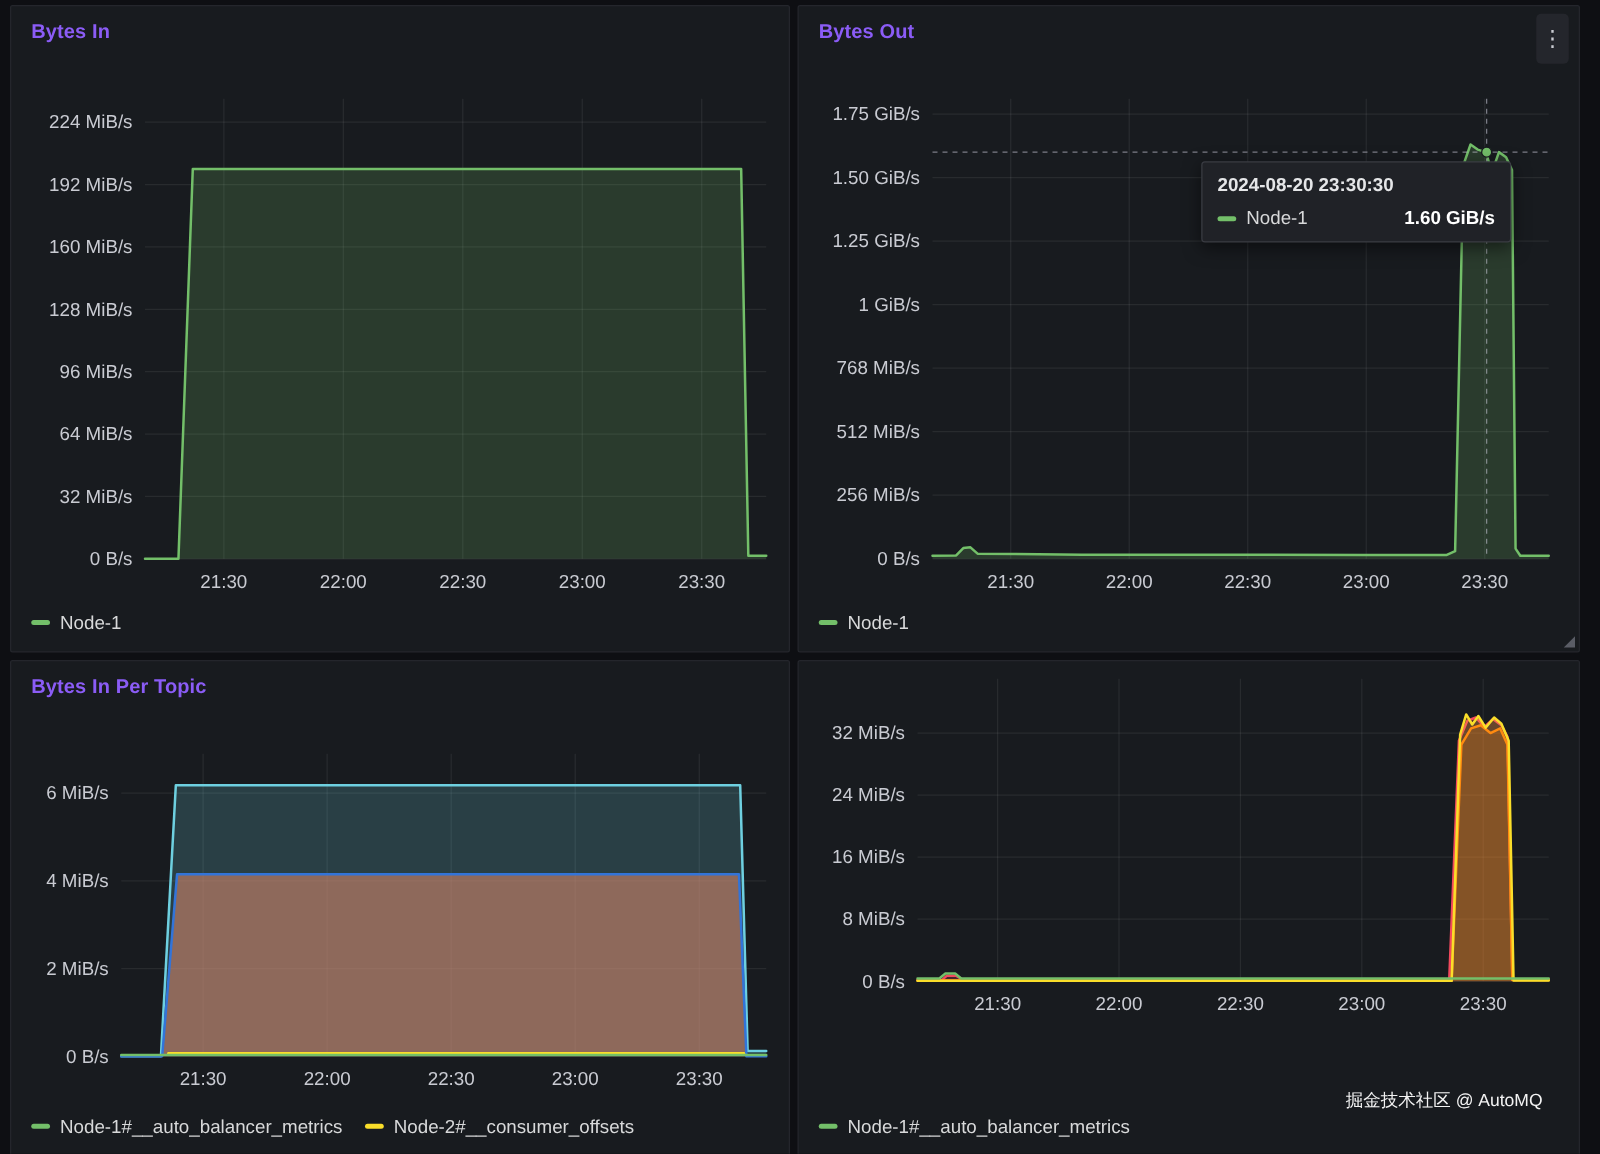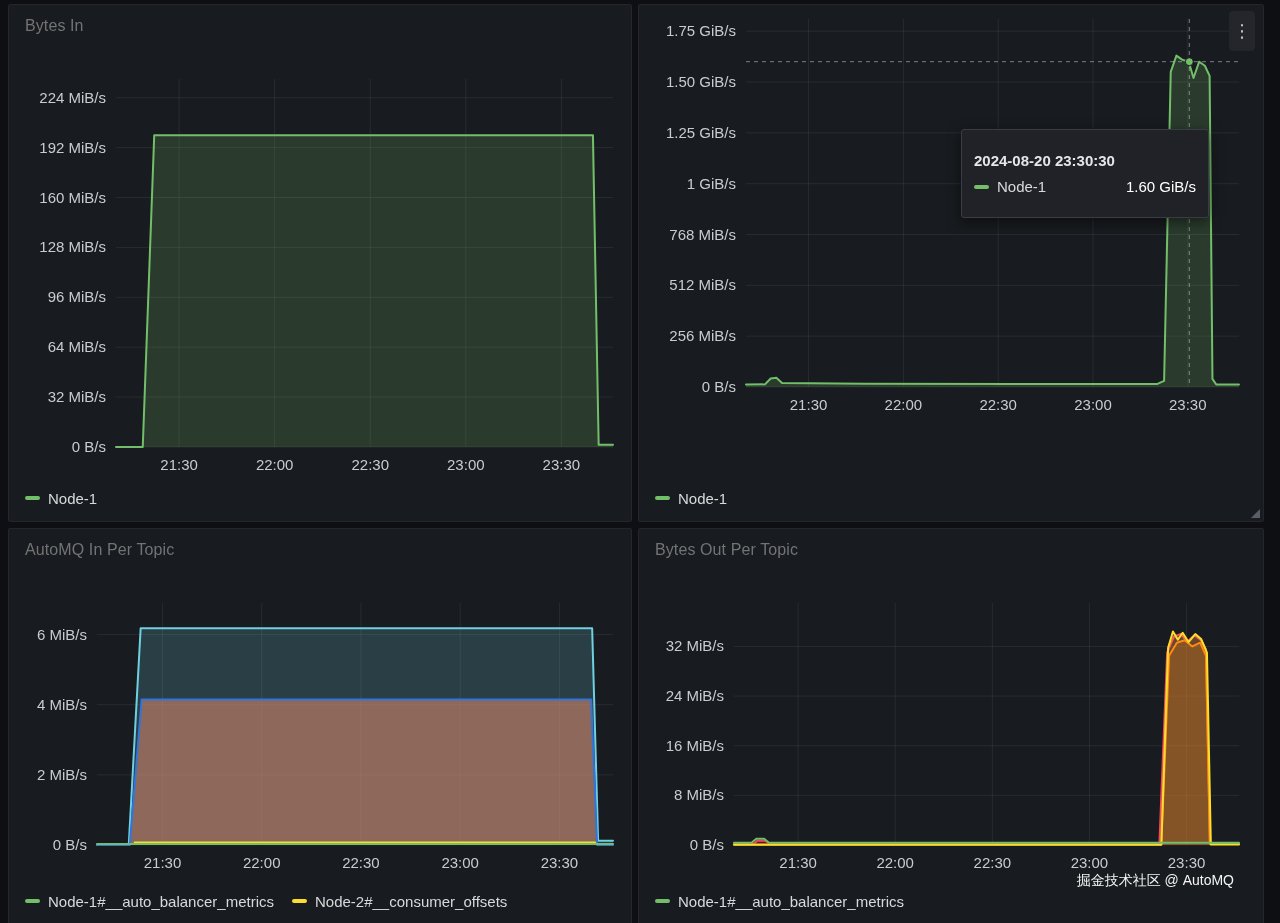--- a/index.html
+++ b/index.html
@@ -5,39 +5,39 @@
   html,body{margin:0;padding:0}
   body{width:1280px;height:923px;position:relative;overflow:hidden;background:#0e0f13;
        font-family:"Liberation Sans",sans-serif;color:#d8d9da}
   .panel{position:absolute;background:#181b1f;border:1px solid #24262c;border-radius:2px;
          display:flex;flex-direction:column}
   .p1{left:8px;top:4px;width:622px;height:516px}
   .p2{left:638px;top:4px;width:624px;height:516px}
   .p3{left:8px;top:528px;width:622px;height:398px}
   .p4{left:638px;top:528px;width:624px;height:398px}
   .panel-header{height:48px;padding:12px 16px 0;flex:none;cursor:pointer}
-  .panel-header h2{margin:0;font-size:16px;font-weight:400;color:#737373;letter-spacing:.1px}
+  .panel-header h2{margin:0;font-size:16px;font-weight:700;color:#8b5cf6;letter-spacing:.1px}
   .chart{flex:1;min-height:0;position:relative}
   .chart svg{display:block}
   .legend{flex:none;height:34px;display:flex;align-items:center;gap:18px;padding:0 16px 6px}
   .p3 .legend,.p4 .legend{height:36px;padding-bottom:8px}
   .dash{display:inline-block;width:15px;height:4px;border-radius:2px;margin-right:8px;flex:none}
   .legend-item{display:flex;align-items:center;font-size:15px;color:#d8d9da;cursor:pointer;white-space:nowrap}
   .grid{stroke:rgba(255,255,255,0.07)}
   .tick{fill:#c9cbd2;font-size:15px;font-family:"Liberation Sans",sans-serif}
   .ytick{text-anchor:end}
   .xtick{text-anchor:middle}
   .xhair{stroke:rgba(205,205,220,0.55);stroke-dasharray:4 4}
   .menu-btn{position:absolute;top:6px;right:8px;width:26px;height:40px;background:#24262c;border-radius:4px;
             display:flex;align-items:center;justify-content:center;color:#c9cbd2;font-size:18px;cursor:pointer;z-index:4}
   .tooltip{position:absolute;left:322px;top:124px;width:222px;background:#202227;border:1px solid #3a3c43;
-           border-radius:3px;padding:22px 12px;box-shadow:0 4px 14px rgba(0,0,0,.5);z-index:5}
+           border-radius:3px;padding:10px 12px;box-shadow:0 4px 14px rgba(0,0,0,.5);z-index:5}
   .tt-title{font-size:15px;font-weight:600;color:#e5e6e8;margin-bottom:9px}
   .tt-row{display:flex;align-items:center;font-size:15px;color:#d8d9da}
-  .tt-value{margin-left:auto;font-weight:400;color:#fff;padding-left:14px}
+  .tt-value{margin-left:auto;font-weight:700;color:#fff;padding-left:14px}
   .resize-handle{position:absolute;right:3px;bottom:3px;width:0;height:0;border-left:9px solid transparent;
                  border-bottom:9px solid #5a5d66;cursor:nwse-resize;z-index:4}
   .watermark{position:absolute;top:872px;right:46px;font-size:14px;color:rgba(255,255,255,.95);
              z-index:10;white-space:nowrap}
 </style>
 </head>
 <body>
 
 <div>
 
@@ -79,20 +79,23 @@
       </div>
     <footer class="legend">
       <span class="legend-item">
         <i class="dash" style="background-color: rgb(115, 191, 105);"></i>
         <span>Node-1</span>
       </span>
     </footer>
   </section>
 
   <section class="panel p2">
+    <header class="panel-header">
+      <h2>Bytes Out</h2>
+    </header>
     <div class="menu-btn">
       <span>⋮</span>
     </div>
     <div class="chart">
         <svg width="624" height="416" viewBox="0 0 624 416">
           <line class="grid" x1="169.57" y1="14" x2="169.57" y2="382"></line>
           <text class="tick xtick" x="169.57" y="405">21:30</text>
           <line class="grid" x1="264.38" y1="14" x2="264.38" y2="382"></line>
           <text class="tick xtick" x="264.38" y="405">22:00</text>
           <line class="grid" x1="359.19" y1="14" x2="359.19" y2="382"></line>
@@ -136,21 +139,21 @@
       <span class="legend-item">
         <i class="dash" style="background-color: rgb(115, 191, 105);"></i>
         <span>Node-1</span>
       </span>
     </footer>
     <div class="resize-handle"></div>
   </section>
 
   <section class="panel p3">
     <header class="panel-header">
-      <h2>AutoMQ In Per Topic</h2>
+      <h2>Bytes In Per Topic</h2>
     </header>
     <div class="chart">
         <svg width="622" height="294" viewBox="0 0 622 294">
           <line class="grid" x1="153.49" y1="14" x2="153.49" y2="256"></line>
           <text class="tick xtick" x="153.49" y="279">21:30</text>
           <line class="grid" x1="252.72" y1="14" x2="252.72" y2="256"></line>
           <text class="tick xtick" x="252.72" y="279">22:00</text>
           <line class="grid" x1="351.95" y1="14" x2="351.95" y2="256"></line>
           <text class="tick xtick" x="351.95" y="279">22:30</text>
           <line class="grid" x1="451.18" y1="14" x2="451.18" y2="256"></line>
@@ -179,23 +182,20 @@
         <span>Node-1#__auto_balancer_metrics</span>
       </span>
       <span class="legend-item">
         <i class="dash" style="background-color: rgb(250, 222, 42);"></i>
         <span>Node-2#__consumer_offsets</span>
       </span>
     </footer>
   </section>
 
   <section class="panel p4">
-    <header class="panel-header">
-      <h2>Bytes Out Per Topic</h2>
-    </header>
     <div class="chart">
         <svg width="624" height="294" viewBox="0 0 624 294">
           <line class="grid" x1="159.1" y1="14" x2="159.1" y2="256"></line>
           <text class="tick xtick" x="159.1" y="279">21:30</text>
           <line class="grid" x1="256.21" y1="14" x2="256.21" y2="256"></line>
           <text class="tick xtick" x="256.21" y="279">22:00</text>
           <line class="grid" x1="353.33" y1="14" x2="353.33" y2="256"></line>
           <text class="tick xtick" x="353.33" y="279">22:30</text>
           <line class="grid" x1="450.44" y1="14" x2="450.44" y2="256"></line>
           <text class="tick xtick" x="450.44" y="279">23:00</text>

